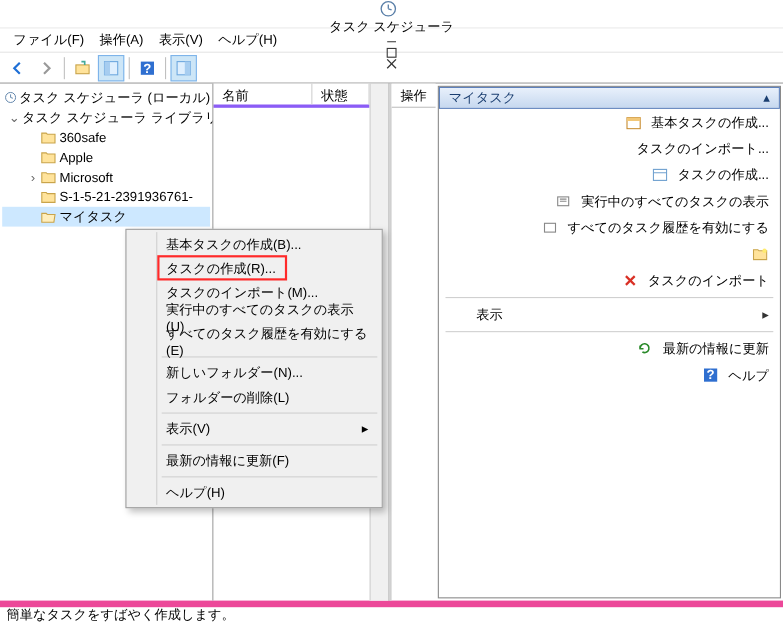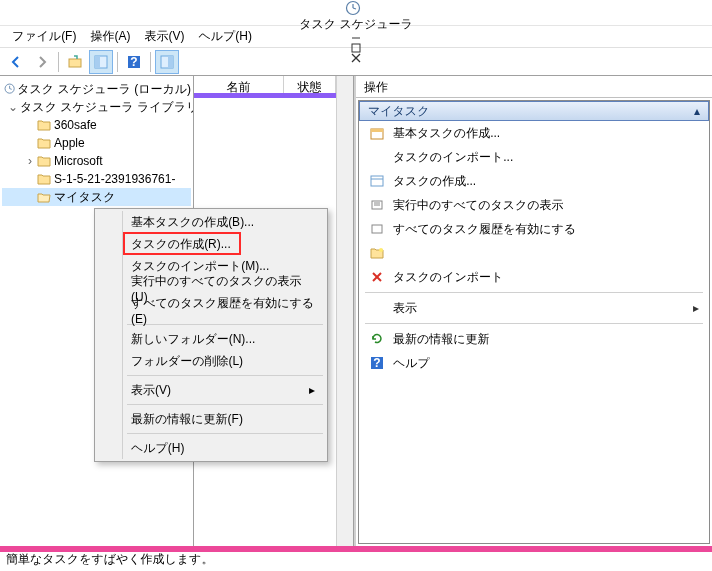--- a/index.html
+++ b/index.html
@@ -27,37 +27,37 @@
 
 .tree { width: 194px; border-right: 1px solid #a0a0a0; padding: 4px 2px; overflow: hidden; position: relative; }
 .tree-row { display: flex; align-items: center; height: 18px; padding-left: 2px; white-space: nowrap; }
 .tree-row .exp { width: 12px; display: inline-flex; justify-content: center; color: #666; }
 .tree-row .ic { width: 16px; height: 16px; display: inline-flex; align-items: center; justify-content: center; margin-right: 2px; }
 .tree-row.sel { background: #cde8ff; }
 .folder-svg { width: 14px; height: 12px; }
 
 
 .listpanel { width: 160px; border-right: 1px solid #a0a0a0; display: flex; flex-direction: column; }
-.list-headers { display: flex; height: 22px; border-bottom: 5px solid #8b5cf6; background: #fff; text-align: center; }
+.list-headers { display: flex; height: 22px; border-bottom: 3px solid #8b5cf6; background: #fff; }
 .list-headers .col { padding: 3px 8px; border-right: 1px solid #d0d0d0; }
 .list-body { flex: 1; background: #fff; }
 .vscroll { width: 17px; background: #f0f0f0; border-left: 1px solid #d0d0d0; }
 
 
-.actions { flex: 1; display: flex; flex-direction: column; border-left: 2px solid #d0d0d0; }
+.actions { flex: 1; display: flex; flex-direction: row; border-left: 2px solid #d0d0d0; }
 .actions-title { height: 22px; padding: 3px 8px; background: #fff; border-bottom: 1px solid #c0c0c0; }
 .actions-body { flex: 1; border: 1px solid #8a8a8a; margin: 2px; background: #fff; position: relative; }
 .actions-header { background: linear-gradient(#e8f0fb, #c6d8ef); border: 1px solid #5e81bc; height: 20px; display: flex; align-items: center; padding: 0 8px; color: #1a3e70; justify-content: space-between; }
-.action-item { display: flex; align-items: center; height: 24px; padding: 0 10px; gap: 8px; }
+.action-item { display: flex; align-items: center; height: 24px; padding: 0 10px; gap: 8px; justify-content: flex-end; }
 .action-item .aicon { width: 16px; height: 16px; display: flex; align-items: center; justify-content: center; }
 .action-sep { height: 1px; background: #d0d0d0; margin: 3px 6px; }
 .action-item .arrow { margin-left: auto; color: #333; }
 
 
-.context-menu { position: absolute; left: 94px; top: 208px; width: 234px; background: #f0f0f0; border: 1px solid #a0a0a0; box-shadow: 3px 3px 6px rgba(0,0,0,0.25); z-index: 100; padding: 2px; }
+.context-menu { position: absolute; left: 114px; top: 208px; width: 234px; background: #f0f0f0; border: 1px solid #a0a0a0; box-shadow: 3px 3px 6px rgba(0,0,0,0.25); z-index: 100; padding: 2px; }
 .context-menu .cm-gutter { position: absolute; left: 2px; top: 2px; bottom: 2px; width: 26px; background: #f0f0f0; border-right: 1px solid #d0d0d0; }
 .cm-item { position: relative; height: 22px; display: flex; align-items: center; padding-left: 34px; padding-right: 10px; }
 .cm-item .arrow { margin-left: auto; }
 .cm-sep { height: 1px; background: #d0d0d0; margin: 3px 2px 3px 30px; }
 .cm-highlight { position: absolute; border: 2px solid #ff2a2a; pointer-events: none; }
 
 
 .statusbar { height: 21px; border-top: 6px solid #ec4899; padding: 2px 6px; display: flex; align-items: center; background: #fff; }
 
 .clock-icon circle { fill: none; stroke: #5a7fa8; stroke-width: 1.2; }

